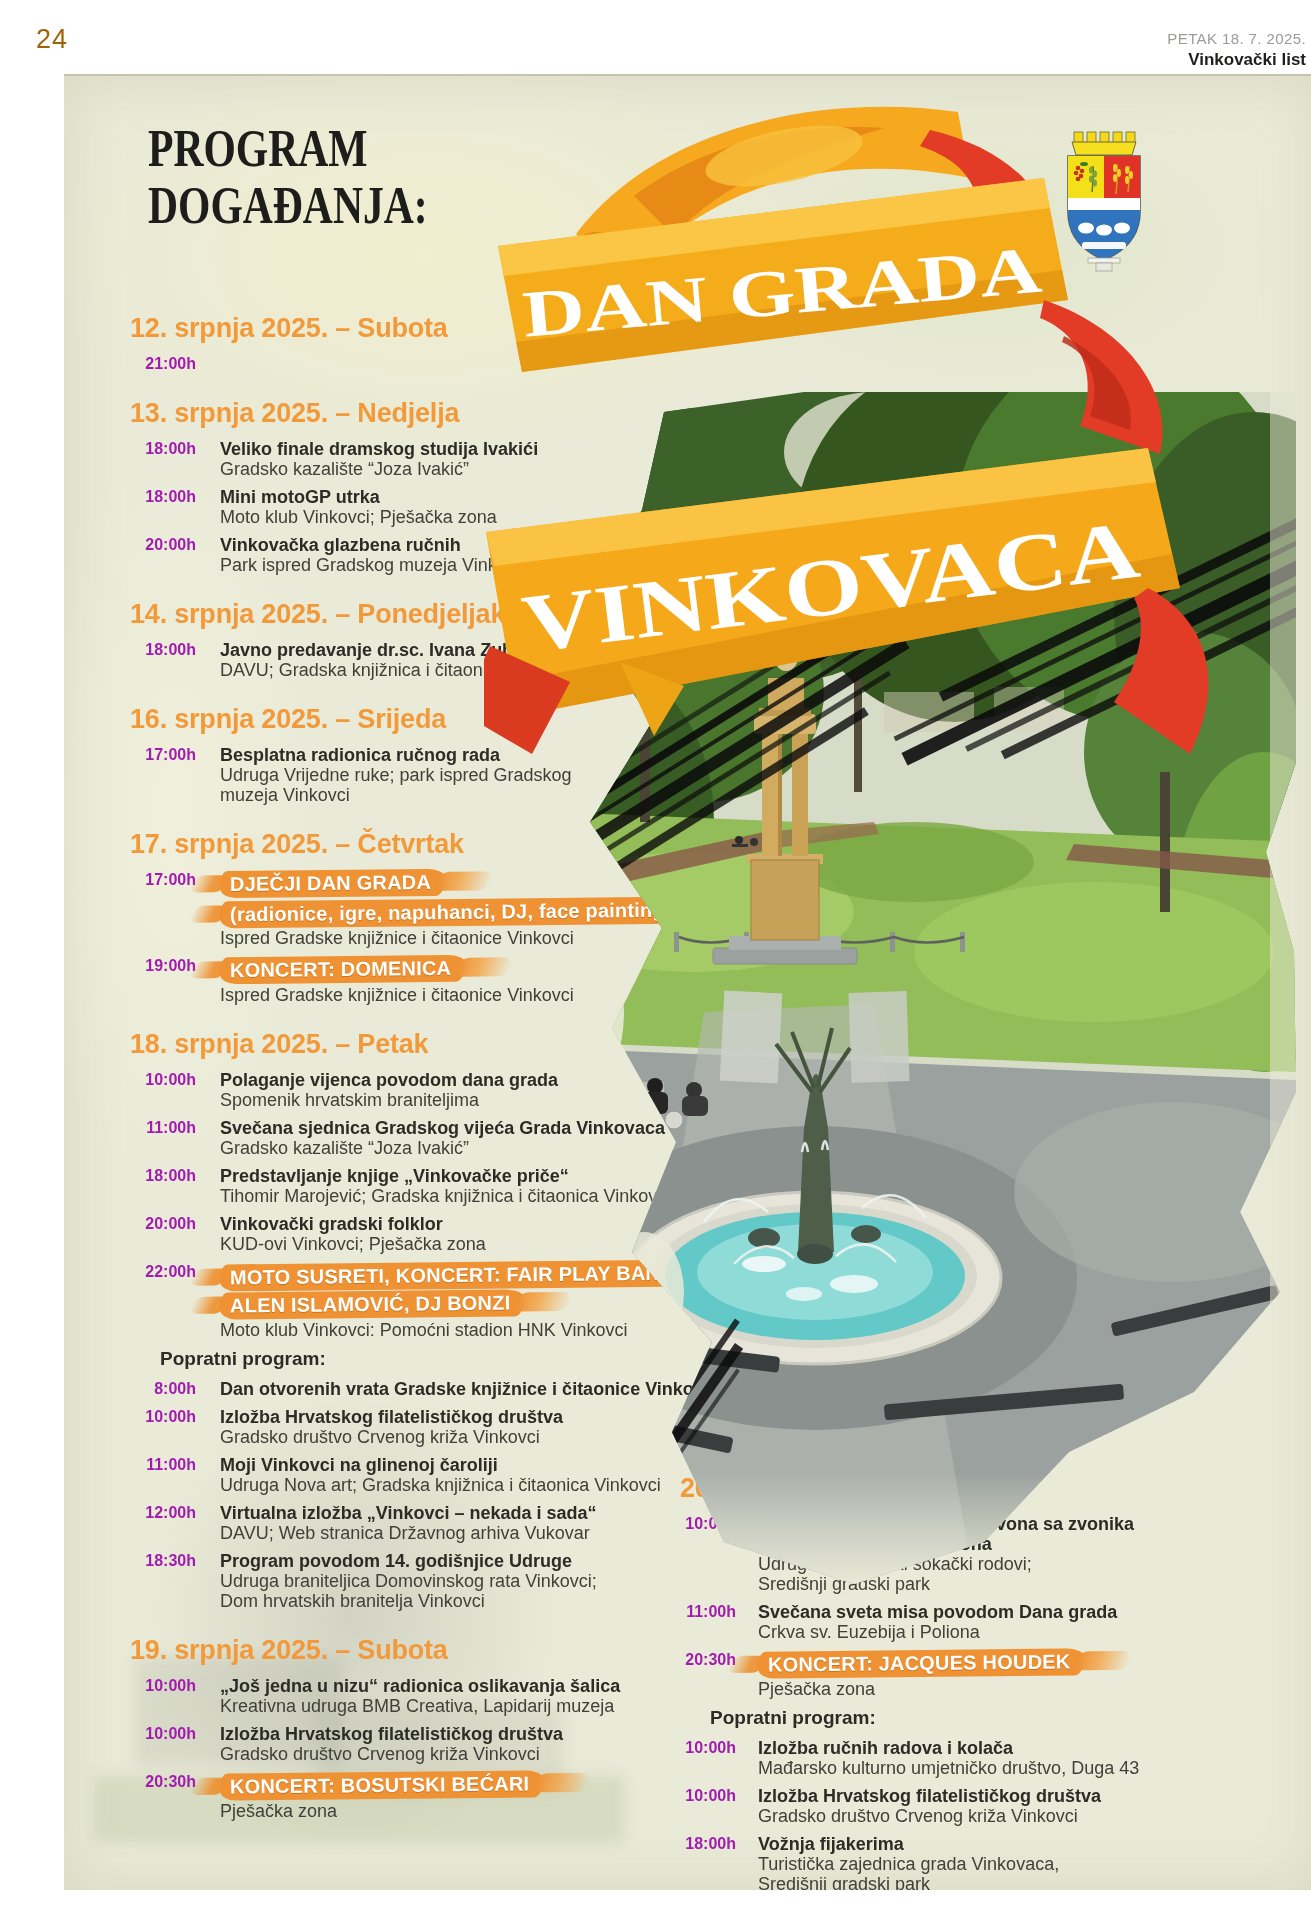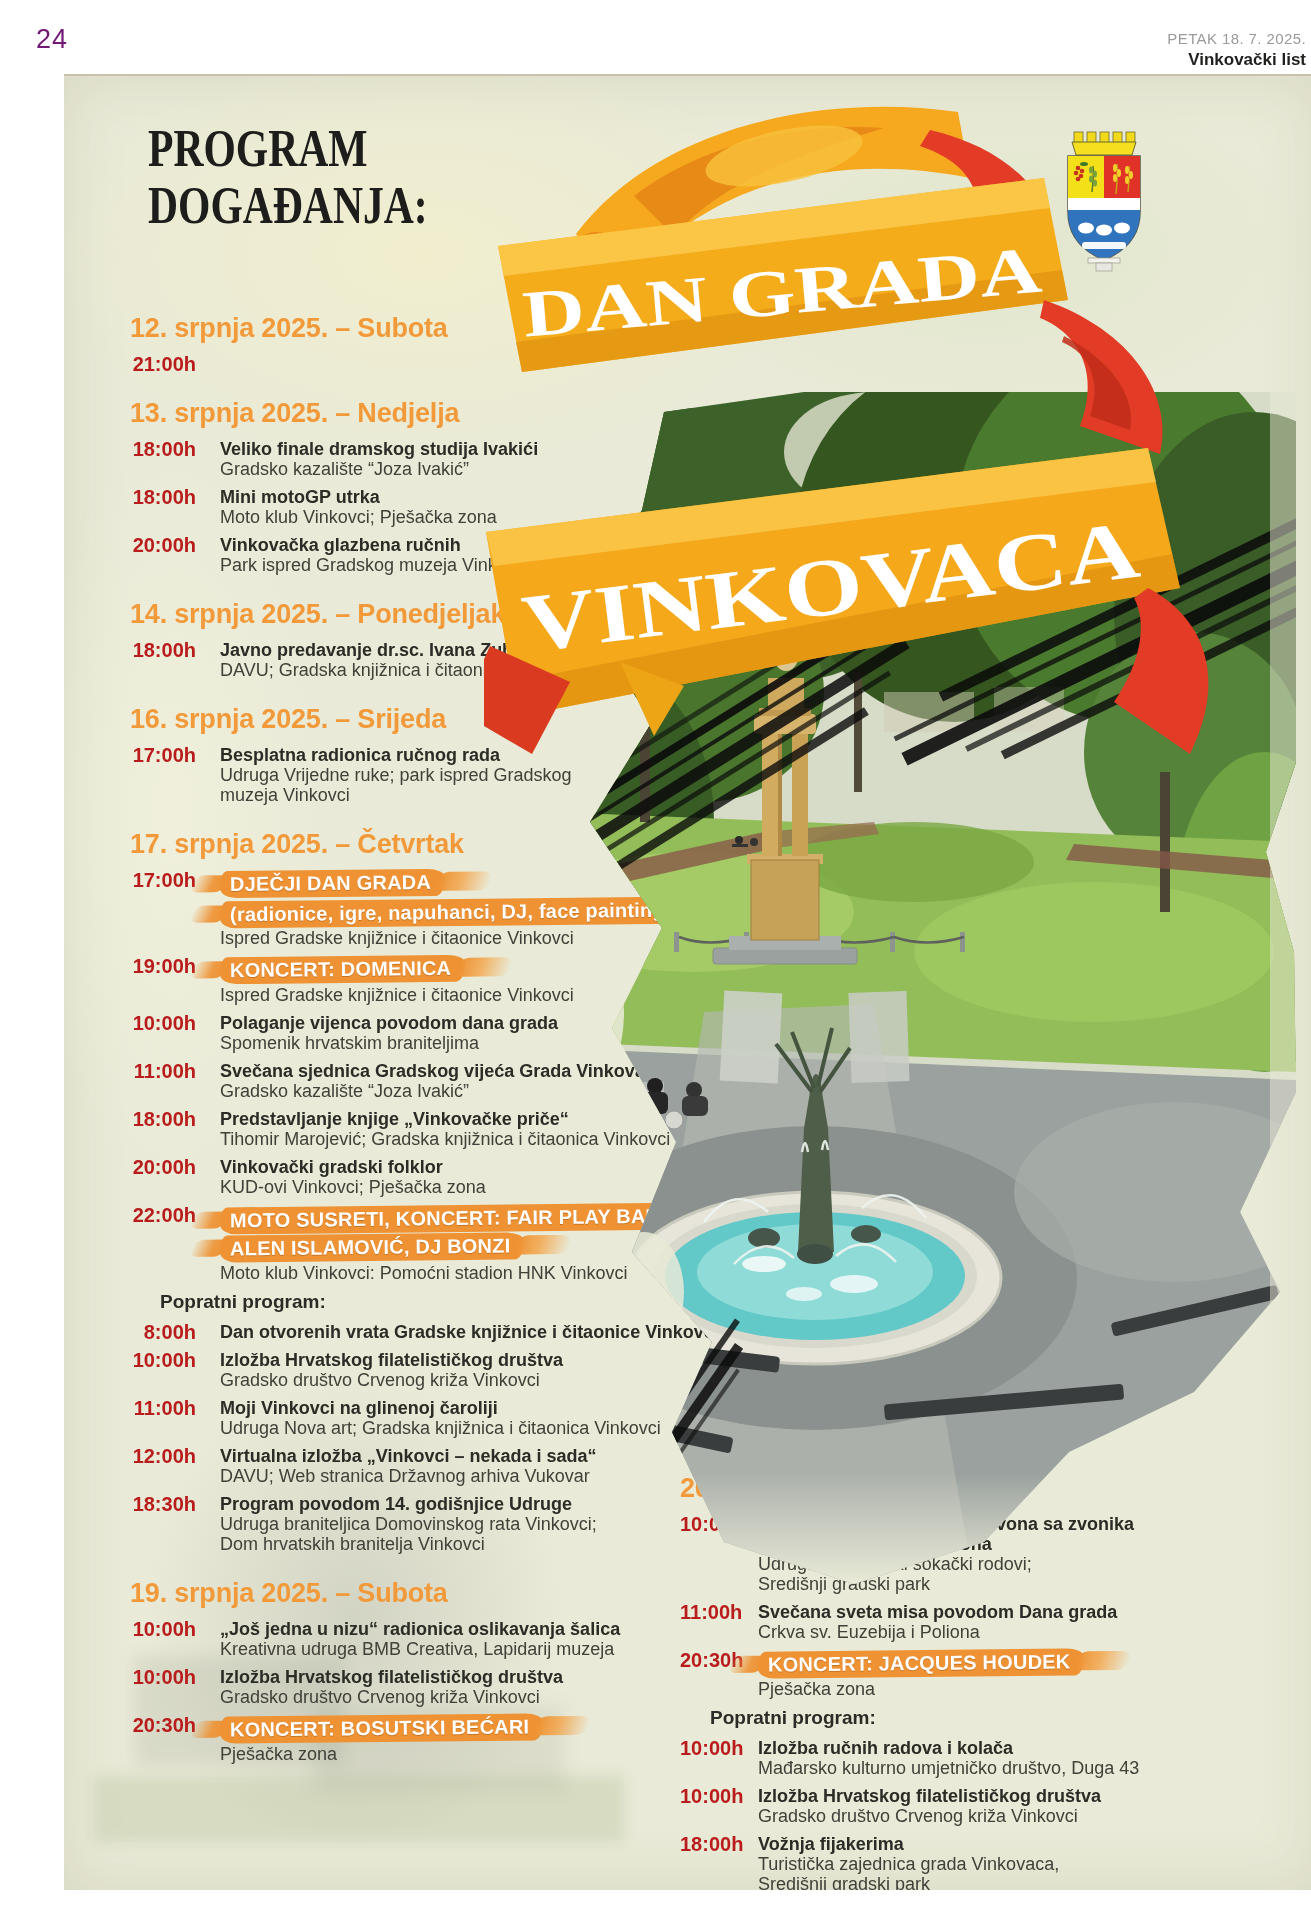--- a/index.html
+++ b/index.html
@@ -1,34 +1,34 @@
 <!DOCTYPE html>
 <html><head>
 <meta charset="utf-8">
 <style>
   html,body{margin:0;padding:0;background:#ffffff;}
   .page{position:relative;width:1311px;height:1920px;background:#ffffff;overflow:hidden;
         font-family:"Liberation Sans",sans-serif;color:#2c2c27;}
-  .page-number{position:absolute;left:36px;top:24px;font-size:27px;color:#701a75;letter-spacing:1px;}
+  .page-number{position:absolute;left:36px;top:24px;font-size:27px;color:#a16207;letter-spacing:1px;}
   .masthead{position:absolute;right:5px;top:30px;text-align:right;line-height:1.25;}
   .masthead-date{font-size:15px;color:#9a9a98;letter-spacing:.4px;}
   .masthead-title{font-size:17px;font-weight:700;color:#1f1f1e;}
 
   .paper{position:absolute;left:64px;top:74px;width:1228px;height:1814px;background:#e9ead7;
          box-shadow:inset 0 0 60px rgba(140,135,100,.18);border-top:2px solid #c7c2ab;overflow:hidden;padding-left:28px;}
   .wash{position:absolute;pointer-events:none;}
 
   
   .prog-col{position:absolute;z-index:3;}
   #col-left{left:66px;top:220px;width:560px;}
   #col-right{left:616px;top:1380px;width:580px;}
   .date-heading{font-size:27px;font-weight:800;color:#f2993a;margin:24px 0 10px;letter-spacing:-.2px;}
   .section:first-child .date-heading{margin-top:17px;}
   .event{display:flex;margin-bottom:8px;}
-  .time{flex:none;width:66px;margin-right:24px;text-align:right;font-weight:700;font-size:20px;line-height:20px;color:#b91c1c;}
+  .time{flex:none;width:66px;margin-right:24px;text-align:right;font-weight:700;font-size:16px;line-height:20px;color:#a21caf;}
   #col-right .time{width:56px;margin-right:22px;}
   .body{flex:1;min-width:0;}
   .etitle{font-weight:700;font-size:18px;line-height:20px;color:#2c2c27;white-space:nowrap;}
   .detail{font-weight:400;font-size:18px;line-height:20px;color:#41413a;white-space:nowrap;}
   .sub-label{font-weight:800;font-size:19px;color:#2c2c27;margin:4px 0 9px 30px;}
   .hl-line{line-height:27px;white-space:nowrap;}
   .hl{position:relative;display:inline-block;background:#ee9233;color:#fff;font-weight:800;font-size:20px;
       line-height:24px;padding:1px 14px 2px 10px;margin:0 0 2px;transform:rotate(-.6deg);
       border-radius:8px 18px 10px 16px/14px 8px 16px 10px;text-shadow:0 1px 0 rgba(125,60,0,.35);
       letter-spacing:.2px;}
@@ -364,20 +364,21 @@
           </div>
           <div class="event">
             <div class="time">19:00h</div>
             <div class="body">
               <div class="hl-line"><span class="hl">KONCERT: DOMENICA</span></div>
               <div class="detail">Ispred Gradske knjižnice i čitaonice Vinkovci</div>
             </div>
           </div>
         </div>
         <div class="section">
+          <div class="date-heading">18. srpnja 2025. – Petak</div>
           <div class="event">
             <div class="time">10:00h</div>
             <div class="body">
               <div class="etitle">Polaganje vijenca povodom dana grada</div>
               <div class="detail">Spomenik hrvatskim braniteljima</div>
             </div>
           </div>
           <div class="event">
             <div class="time">11:00h</div>
             <div class="body">

